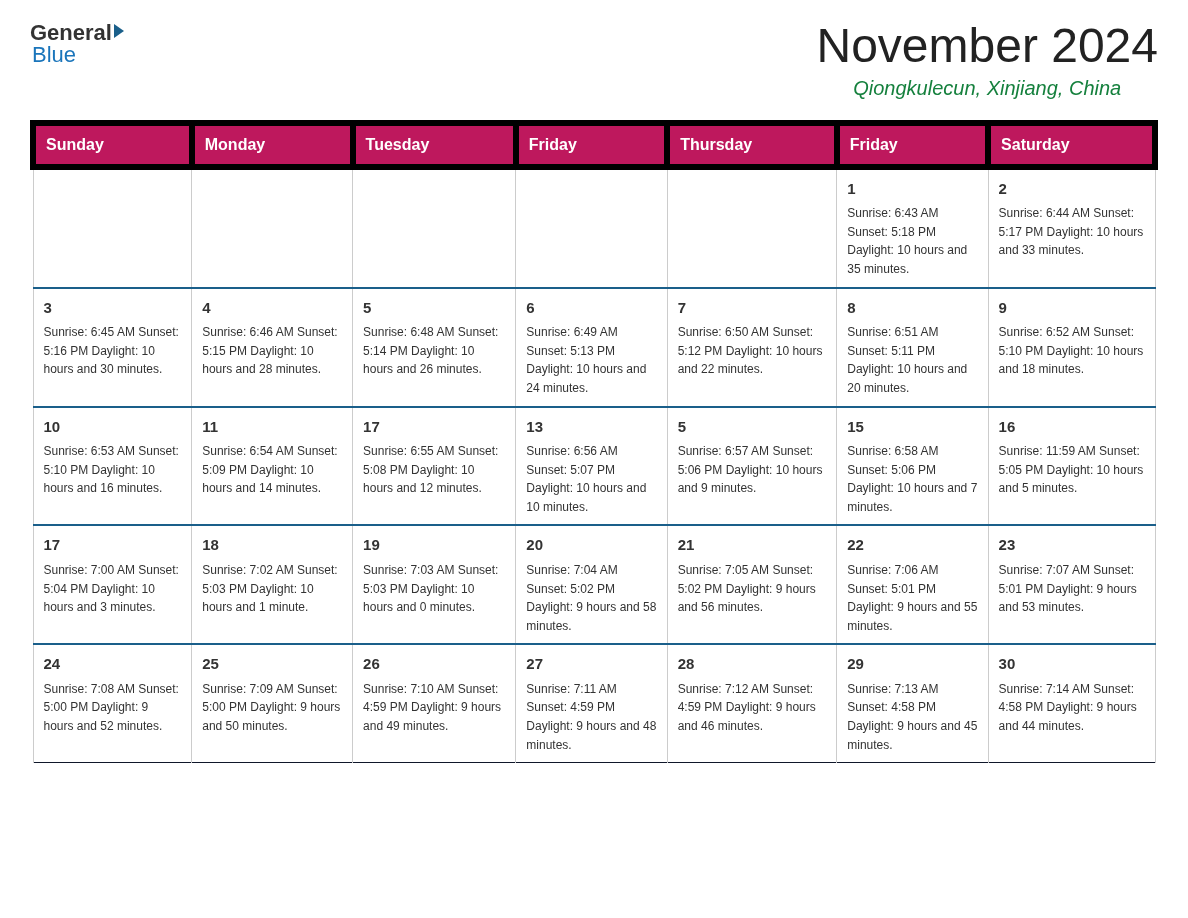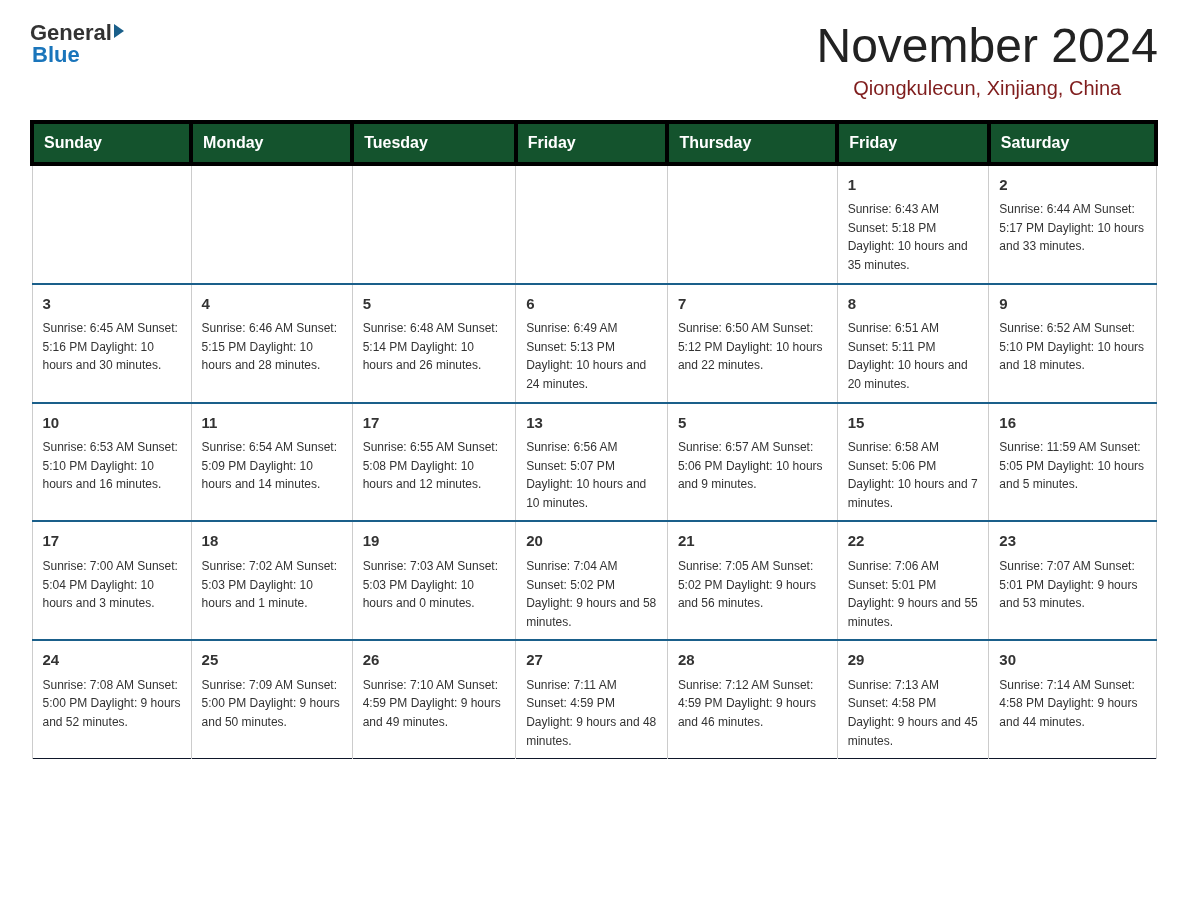--- a/index.html
+++ b/index.html
@@ -34,50 +34,51 @@
       height: 0;
       border-left: 10px solid #1a5f8a;
       border-top: 7px solid transparent;
       border-bottom: 7px solid transparent;
       margin-left: 2px;
       margin-top: -4px;
     }
     .logo-sub {
       color: #1a75bb;
       font-size: 22px;
-      font-weight: bold;
+      font-weight: normal;
       margin-top: -4px;
       margin-left: 2px;
     }
     .title-area {
       text-align: center;
     }
     .month-title {
       font-size: 48px;
       font-weight: normal;
       color: #222;
       line-height: 1.1;
     }
     .location-title {
       font-size: 20px;
-      color: #7f1d1d;
+      color: #15803d;
       margin-top: 4px;
+      font-style: italic;
     }
     .calendar {
       width: 100%;
       border-collapse: collapse;
     }
     .calendar thead tr th {
-      background: #14532d;
+      background: #be185d;
       color: #fff;
       font-size: 16px;
       font-weight: bold;
       padding: 10px 10px;
       text-align: left;
-      border: 4px solid #000000;
+      border: 6px solid #000000;
     }
     .calendar tbody tr {
       border-bottom: 2px solid #1a5f8a;
     }
     .calendar tbody tr td {
       vertical-align: top;
       padding: 8px 10px;
       border-left: 1px solid #ccc;
       border-right: 1px solid #ccc;
       min-height: 100px;

